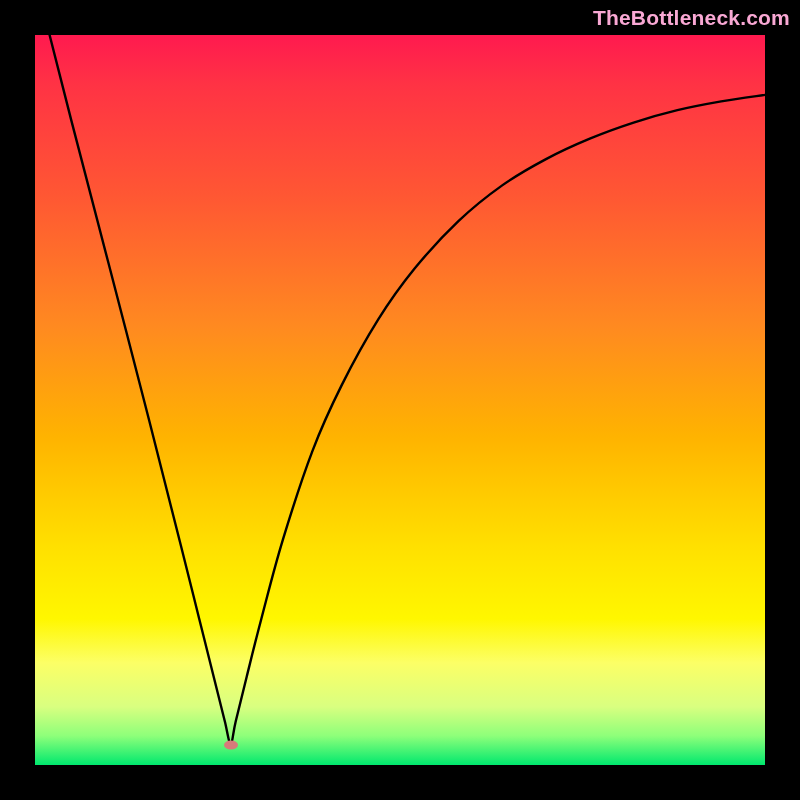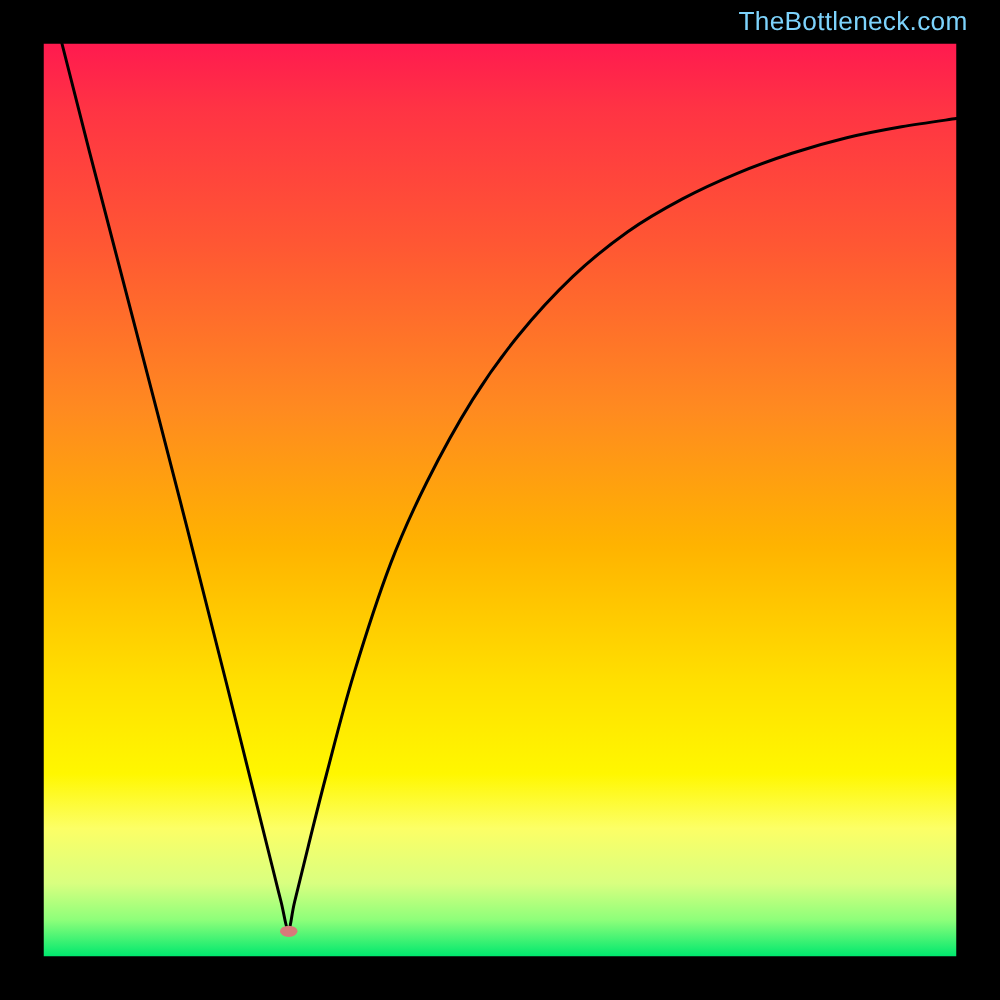--- a/index.html
+++ b/index.html
@@ -36,24 +36,24 @@
       #fff700 80%,
       #fcff66 86%,
       #d9ff80 92%,
       #8eff7a 96%,
       #00e86e 100%
     );
   }
   .watermark {
     position: absolute;
     top: 6px;
-    right: 26px;
+    right: 10px;
     font-size: 21px;
-    font-weight: normal;
-    color: #7dd3fc;
+    font-weight: bold;
+    color: #f9a8d4;
     letter-spacing: 0.2px;
     user-select: none;
   }
   svg.curve {
     position: absolute;
     left: 0;
     top: 0;
     width: 730px;
     height: 730px;
     overflow: visible;

